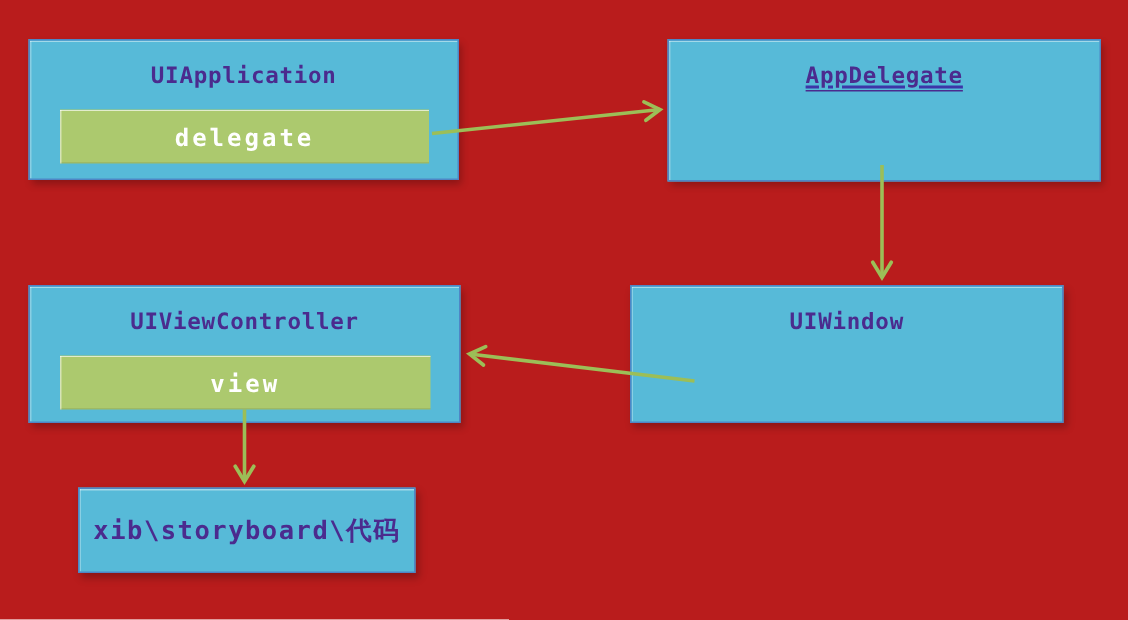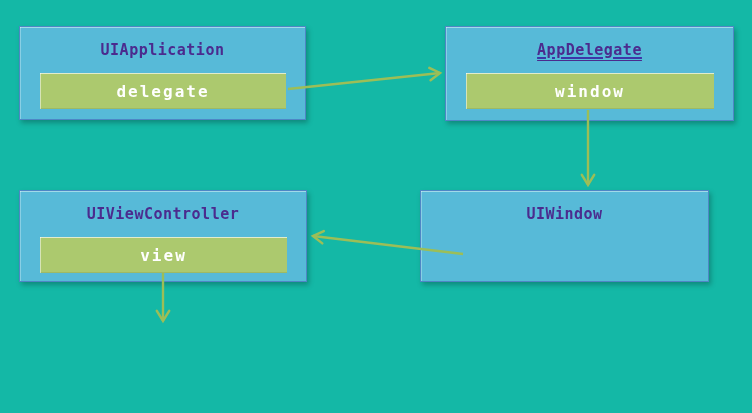--- a/index.html
+++ b/index.html
@@ -1,19 +1,19 @@
 <!DOCTYPE html>
 <html><head>
 <meta charset="utf-8">
 <style>
   html,body{margin:0;padding:0;background:#ffffff;}
   .canvas{
     position:relative;
     width:752px;height:413px;
-    background:#14b8a6;
+    background:#b91c1c;
     font-family:"DejaVu Sans Mono","Liberation Mono",monospace;
     overflow:hidden;
   }
   .node{
     position:absolute;
     background:#57bad8;
     border:1.5px solid #4e86c5;
     box-shadow:2px 3px 5px rgba(0,0,0,0.25),
                inset 0 1px 0 rgba(255,255,255,0.45),
                inset 1px 0 0 rgba(255,255,255,0.30);
@@ -71,36 +71,36 @@
     <div class="node-title">UIApplication</div>
     <div class="prop">
       <span class="prop-label">delegate</span>
     </div>
   </div>
 
   <div class="node" style="left:445px;top:26px;width:289px;height:95px">
     <div class="node-title">
       <span class="u-wavy"><span class="u-solid">AppDelegate</span></span>
     </div>
-    <div class="prop">
-      <span class="prop-label">window</span>
-    </div>
   </div>
 
   <div class="node" style="left:19px;top:190px;width:288px;height:92px">
     <div class="node-title">UIViewController</div>
     <div class="prop">
       <span class="prop-label">view</span>
     </div>
   </div>
 
   <div class="node" style="left:420px;top:190px;width:289px;height:92px">
     <div class="node-title">UIWindow</div>
   </div>
 
+  <div class="node leaf-node" style="left:52px;top:325px;width:225px;height:57px">
+    <span>xib\storyboard\代码</span>
+  </div>
 
   <svg class="arrows" viewBox="0 0 752 413" xmlns="http://www.w3.org/2000/svg">
     <defs>
       <marker id="arrowhead" markerUnits="userSpaceOnUse" markerWidth="20" markerHeight="18" viewBox="-11 -8 13 16" refX="0" refY="0" orient="auto">
         <path d="M -9 -5.5 L 0 0 L -9 5.5" fill="none" stroke="#9cbe57" stroke-width="2.2" stroke-linecap="round"></path>
       </marker>
     </defs>
     <line x1="288" y1="89" x2="440" y2="73" stroke="#9cbe57" stroke-width="2.4" marker-end="url(#arrowhead)"></line>
     <line x1="588" y1="110" x2="588" y2="185" stroke="#9cbe57" stroke-width="2.4" marker-end="url(#arrowhead)"></line>
     <line x1="463" y1="254" x2="313" y2="236" stroke="#9cbe57" stroke-width="2.4" marker-end="url(#arrowhead)"></line>

